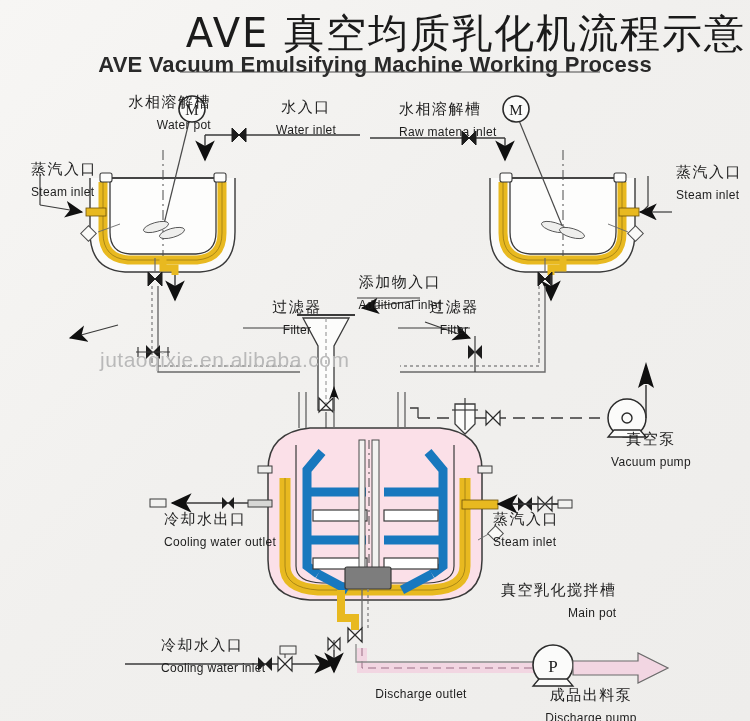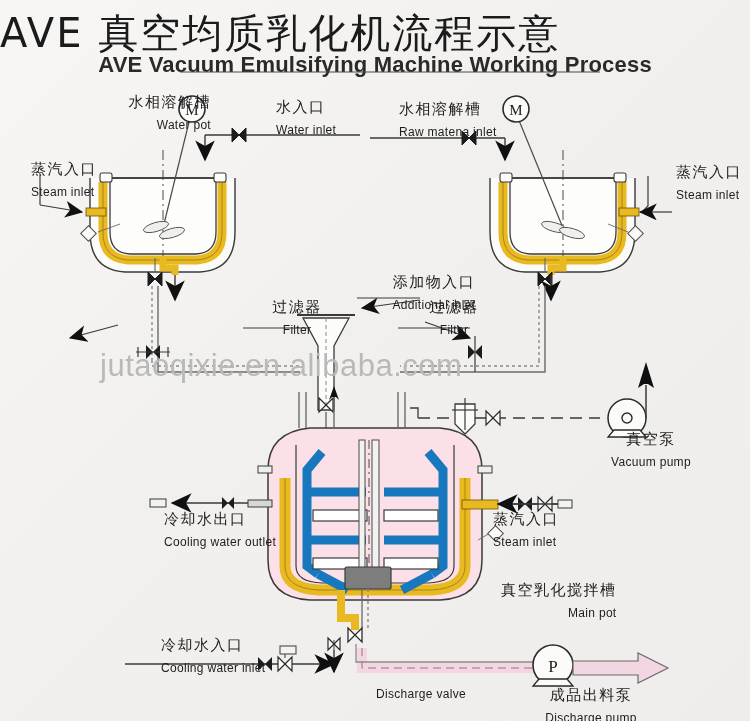--- a/index.html
+++ b/index.html
@@ -5,39 +5,39 @@
   html,body{margin:0;padding:0;background:#ffffff;}
   #stage{
     position:relative;
     width:750px;height:721px;
     background:linear-gradient(135deg,#f7f6f4 0%,#f1f0ee 45%,#eeedeb 100%);
     font-family:"Liberation Sans","DejaVu Sans",sans-serif;
     overflow:hidden;
   }
   #flow{position:absolute;left:0;top:0;width:750px;height:721px;}
   .ttl-cn{
-    position:absolute;left:0;top:6px;width:746px;text-align:left;
+    position:absolute;left:0;top:6px;width:746px;text-align:right;
     font-size:40px;letter-spacing:2px;color:#1b1b1b;
     font-family:"DejaVu Sans","Liberation Sans",sans-serif;font-weight:400;
   }
   .ttl-en{
     position:absolute;left:0;top:52px;width:750px;text-align:center;
     font-size:22px;color:#2a2a2a;font-weight:bold;letter-spacing:.2px;
     font-family:"Liberation Sans",sans-serif;
   }
   .lbl{position:absolute;color:#1d1d1d;line-height:1.05;padding-left:21px;}
   .lbl .cn{display:block;font-size:15px;letter-spacing:1.5px;
      font-family:"DejaVu Sans","Liberation Sans",sans-serif;}
   .lbl .en{display:block;font-size:12px;letter-spacing:.3px;
      font-family:"Liberation Sans",sans-serif;margin-top:8px;}
   .lbl.ctr{text-align:center;}
   .lbl.rt{text-align:right;}
   .wm{
     position:absolute;left:100px;top:348px;width:560px;
-    font-size:31px;color:#b9b9b9;letter-spacing:.5px;
+    font-size:21px;color:#b9b9b9;letter-spacing:.5px;
     font-family:"Liberation Sans",sans-serif;
     white-space:nowrap;pointer-events:none;
   }
 </style>
 </head>
 <body>
 
 <div id="stage">
 
   <div class="ttl-cn">AVE 真空均质乳化机流程示意</div>
@@ -328,42 +328,42 @@
     <line x1="243" y1="328" x2="310" y2="328" stroke="#3a3a3a" stroke-width="1"></line>
   </svg>
 
   <div class="wm">jutaoqixie.en.alibaba.com</div>
 
   <div class="lbl rt" style="left:0px;top:95px;width:190px;">
     <span class="cn">水相溶解槽</span>
     <span class="en">Water pot</span>
   </div>
 
-  <div class="lbl" style="left:255px;top:100px;">
+  <div class="lbl" style="left:255px;top:100px;text-align:center;">
     <span class="cn">水入口</span>
     <span class="en">Water inlet</span>
   </div>
 
   <div class="lbl" style="left:10px;top:162px;">
     <span class="cn">蒸汽入口</span>
     <span class="en">Steam inlet</span>
   </div>
 
   <div class="lbl" style="left:378px;top:102px;">
     <span class="cn">水相溶解槽</span>
     <span class="en">Raw matena inlet</span>
   </div>
 
 
   <div class="lbl" style="left:655px;top:165px;">
     <span class="cn">蒸汽入口</span>
     <span class="en">Steam inlet</span>
   </div>
 
-  <div class="lbl ctr" style="left:348px;top:275px;width:130px;">
+  <div class="lbl ctr" style="left:314px;top:275px;width:130px;">
     <span class="cn">添加物入口</span>
     <span class="en">Additional inlet</span>
   </div>
 
   <div class="lbl ctr" style="left:240px;top:300px;width:72px;">
     <span class="cn">过滤器</span>
     <span class="en">Filter</span>
   </div>
 
   <div class="lbl ctr" style="left:397px;top:300px;width:72px;">
@@ -390,21 +390,21 @@
     <span class="cn">真空乳化搅拌槽</span>
     <span class="en">Main pot</span>
   </div>
 
   <div class="lbl" style="left:140px;top:638px;">
     <span class="cn">冷却水入口</span>
     <span class="en">Cooling water inlet</span>
   </div>
 
   <div class="lbl ctr" style="left:330px;top:680px;width:140px;">
-    <span class="en">Discharge valve</span>
+    <span class="en">Discharge outlet</span>
   </div>
 
   <div class="lbl ctr" style="left:495px;top:688px;width:150px;">
     <span class="cn">成品出料泵</span>
     <span class="en">Discharge pump</span>
   </div>
 
 </div>
 
 </body></html>

